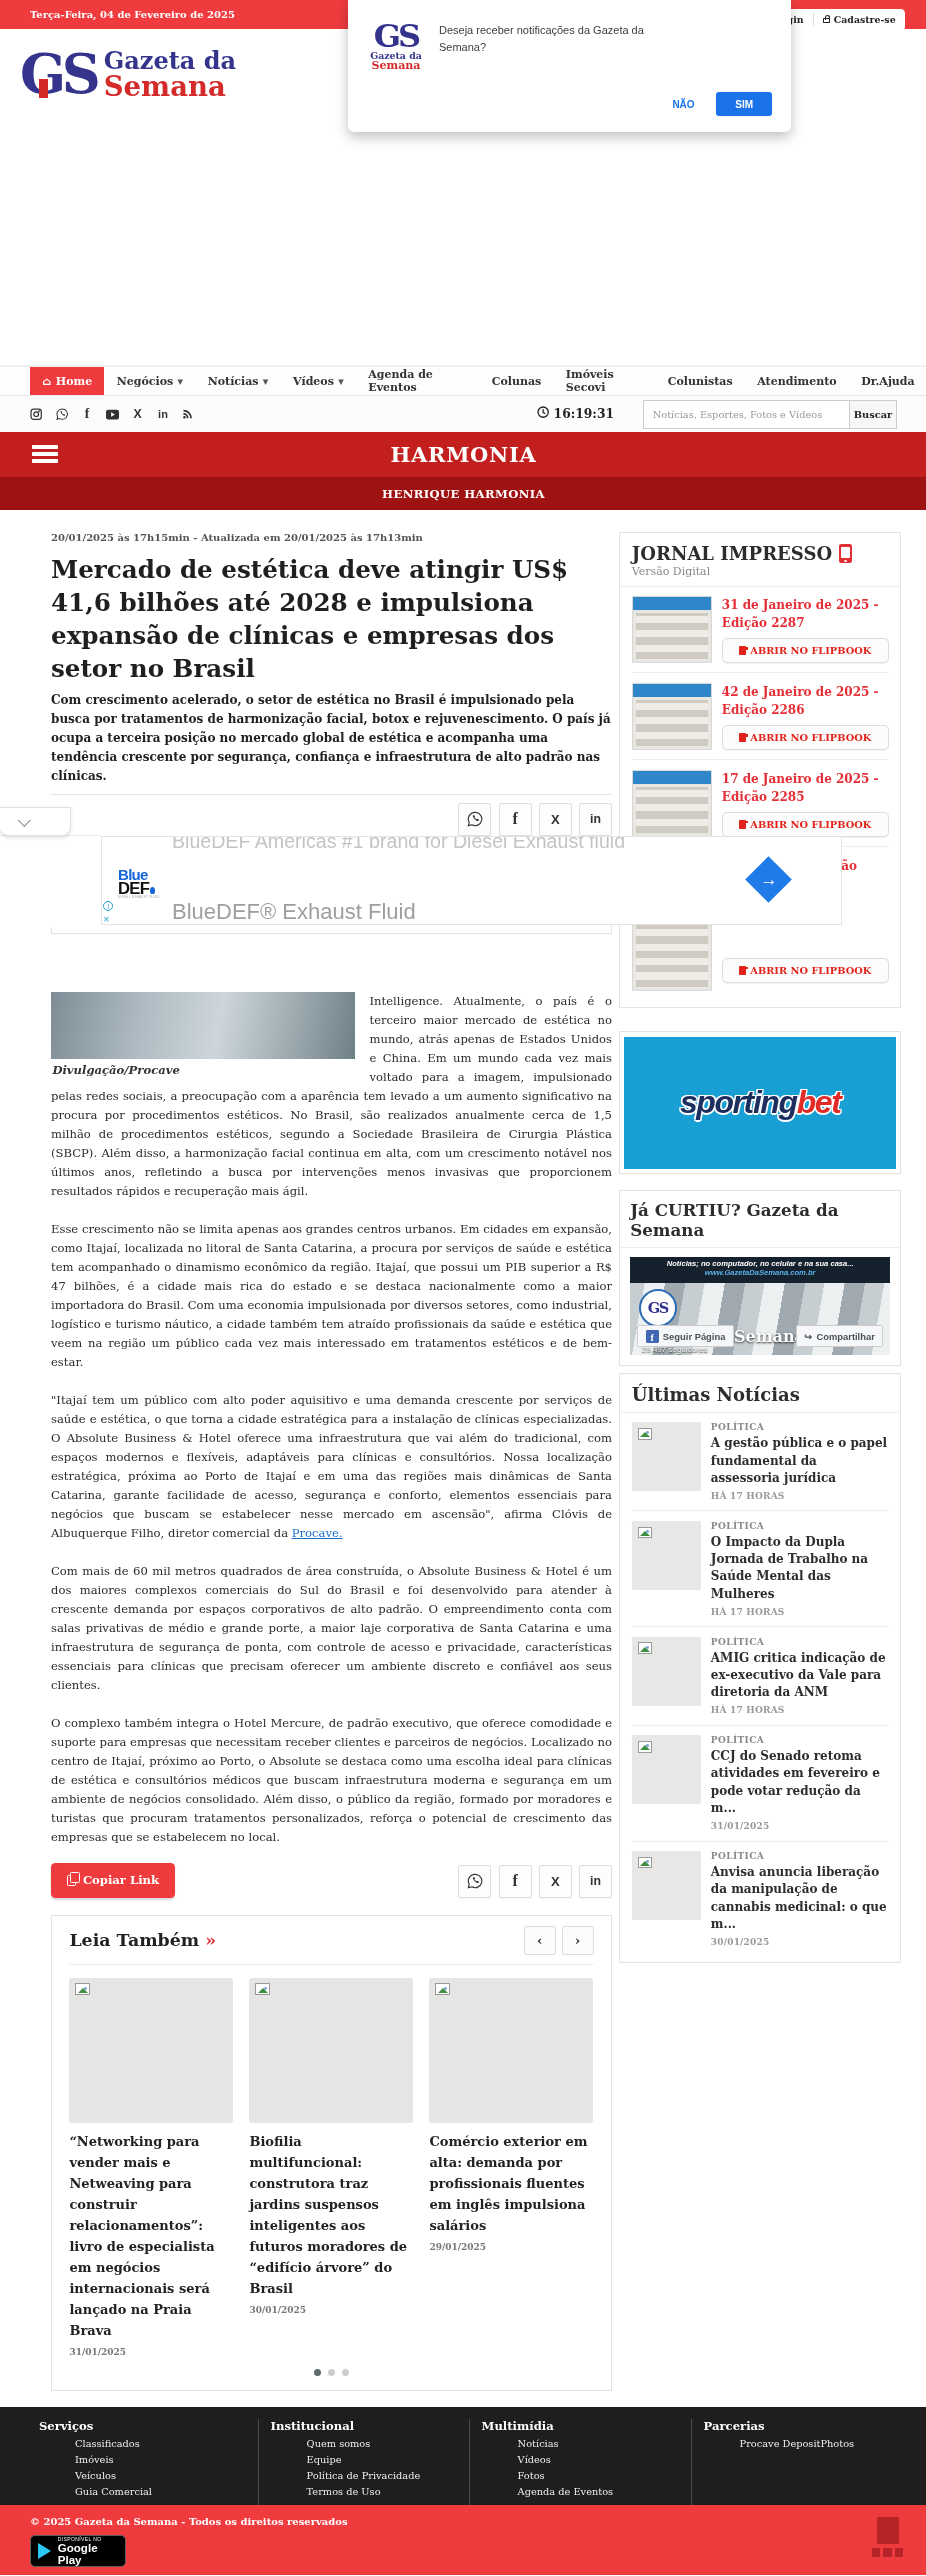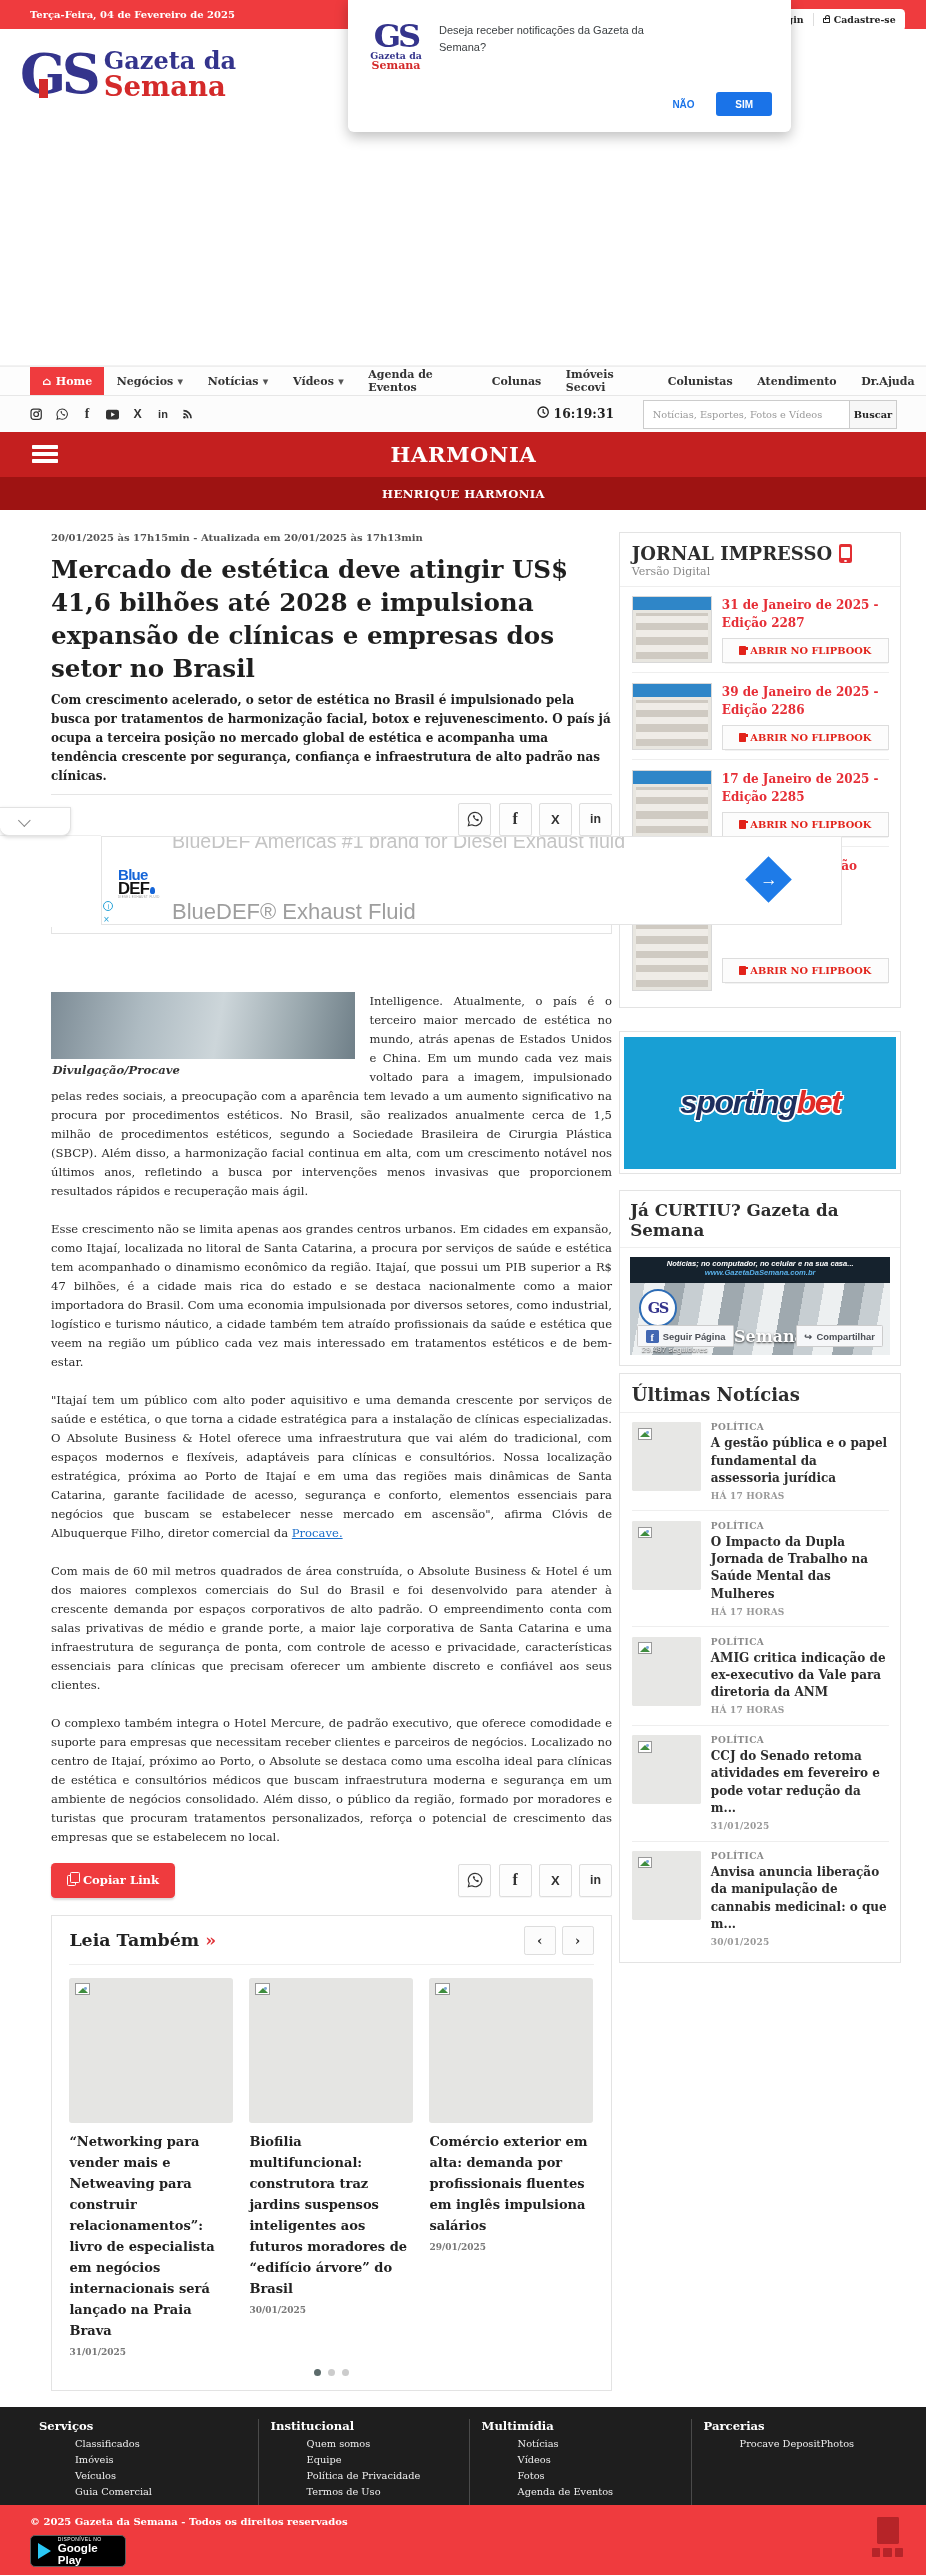--- a/index.html
+++ b/index.html
@@ -76,21 +76,21 @@
   .author-photo { width:64px; height:64px; background:linear-gradient(160deg,#e8e4de 20%,#c9b9a5 45%,#9b8succeeded 100%); background:linear-gradient(160deg,#ece9e4 15%,#cfc0ab 50%,#8a7a66 100%); border:0.7px solid #eee; flex:none; }
   .author-name { font-size:12.3px; font-weight:bold; color:#222; margin-top:1.4px; }
   .author-bio { font-size:11px; color:#333; margin-top:7.2px; line-height:17.4px; }
   .art-body { margin-top:58px; }
   .art-body p { font-size:11.6px; line-height:19px; color:#2b2b2b; text-align:justify; margin-top:19px; }
   .art-body p:first-child { margin-top:0; }
   .figure { float:left; width:304px; margin:0 14.5px 4.3px 0; }
   .figure-img { height:67px; background:linear-gradient(100deg,#7d8c96 0%,#aebbc2 30%,#cdd6da 55%,#9aa8ae 80%,#6f7f88 100%); }
   .figure-cap { font-size:11.6px; font-weight:bold; font-style:italic; color:#333; padding:2.2px 1.4px; }
   a.body-link { color:#1b6ec9; text-decoration:underline; cursor:pointer; }
-  .copy-row { margin-top:16px; display:flex; align-items:center; justify-content:space-between; }
+  .copy-row { margin-top:16px; display:flex; align-items:flex-end; justify-content:space-between; }
   .copy-btn { background:#ef3b3e; color:#fff; font-weight:bold; font-size:11.6px; border-radius:4.3px; height:35px; padding:0 16px; display:flex; align-items:center; gap:6.5px; cursor:pointer; box-shadow:0 1.4px 2.2px rgba(0,0,0,.15); }
   .copy-ic { width:9.4px; height:11px; border:1.4px solid #fff; border-radius:1.4px; position:relative; }
   .copy-ic:before { content:""; position:absolute; left:2.2px; top:-3.6px; width:8px; height:9.4px; border:1.4px solid #fff; border-radius:1.4px; background:#ef3b3e; }
 
   
   .card { border:0.7px solid #e3e3e3; background:#fff; }
   .leia-card { margin-top:17.4px; padding:10px 17.4px 7.2px; }
   .leia-head { display:flex; align-items:center; justify-content:space-between; padding-bottom:8.7px; border-bottom:0.7px solid #eee; }
   .leia-title { font-size:17.4px; font-weight:bold; color:#222; }
   .leia-title .chev { color:#e03338; }
@@ -120,21 +120,21 @@
   .phone-ic:before { content:""; position:absolute; left:1.4px; top:2.9px; right:1.4px; bottom:5px; background:#fff; border-radius:0.7px; }
   .phone-ic:after { content:""; position:absolute; left:4.3px; bottom:1.4px; width:3.6px; height:2.2px; border-radius:50%; background:#fff; }
   .jornal-sub { font-size:11px; color:#888; margin-top:1.4px; }
   .jornal-div { border-top:0.7px solid #eee; margin:7.2px -11.6px 0; }
   .j-item { display:flex; gap:10px; padding:9.4px 0; border-bottom:0.7px solid #eee; }
   .j-item:last-child { border-bottom:none; }
   .j-thumb { width:80px; height:67px; flex:none; background:linear-gradient(#2f86c8 0 13px, #e8e6e0 13px); position:relative; border:0.7px solid #d8d8d8; }
   .j-thumb:before { content:""; position:absolute; left:2.9px; top:16px; right:2.9px; bottom:2.9px; background:repeating-linear-gradient(0deg,#cfcac2 0 7.2px,#efece7 7.2px 14.5px), repeating-linear-gradient(90deg,rgba(160,150,140,.35) 0 13px, rgba(255,255,255,.25) 13px 26px); }
   .j-right { flex:1; }
   .j-title { color:#e62e36; font-size:12px; line-height:18px; font-weight:bold; }
-  .j-btn { margin-top:6.5px; height:24.6px; border:0.7px solid #ddd; border-radius:0; background:#fcfcfc; display:flex; align-items:center; justify-content:center; gap:4px; color:#e2231a; font-size:9.8px; font-weight:bold; cursor:pointer; box-shadow:0 0.7px 0.7px rgba(0,0,0,.05); }
+  .j-btn { margin-top:6.5px; height:24.6px; border:0.7px solid #ddd; border-radius:5px; background:#fcfcfc; display:flex; align-items:center; justify-content:center; gap:4px; color:#e2231a; font-size:9.8px; font-weight:bold; cursor:pointer; box-shadow:0 0.7px 0.7px rgba(0,0,0,.05); }
   .doc-ic { width:7.2px; height:9.4px; background:#e2231a; border-radius:0.7px; position:relative; }
   .doc-ic:before { content:""; position:absolute; right:-1.4px; top:1.4px; width:3.6px; height:2.2px; background:#e2231a; }
   .sporting { margin-top:23px; padding:4.3px; }
   .sporting-inner { height:132px; background:#189fd4; display:flex; align-items:center; justify-content:center; }
   .sb-text { font-style:italic; font-weight:bold; font-family:"Liberation Sans", sans-serif; font-size:32px; letter-spacing:-1.4px; text-shadow:-1.4px -1.4px 0 #fff, 1.4px -1.4px 0 #fff, -1.4px 1.4px 0 #fff, 1.4px 1.4px 0 #fff, 0 2.2px 0 #fff; }
   .sb-text .p1 { color:#1d2f5e;margin-top:24px; } .sb-text .p2 { color:#e02b27; }
   .curtiu { margin-top:16px; padding:8.7px 10px 10px; }
   .curtiu-title { font-size:16.7px; font-weight:bold; color:#2d2d2d; padding-bottom:7.2px; border-bottom:0.7px solid #eee; margin:0 -10px; padding-left:10px; }
   .fb-page { margin-top:8.7px; height:98px; position:relative; overflow:hidden; background:repeating-linear-gradient(100deg,#c7ced2 0 19px,#edf0f1 19px 39px,#9fa9af 39px 59px); }
   .fb-page-top { height:26px; background:#15222d; color:#fff; text-align:center; font-family:"Liberation Sans", sans-serif; padding-top:2.2px; }
@@ -443,21 +443,21 @@
             <div class="j-title">31 de Janeiro de 2025 - Edição 2287</div>
             <div class="j-btn">
                 <span class="doc-ic"></span>
                 <span>ABRIR NO FLIPBOOK</span>
               </div>
           </div>
         </div>
         <div class="j-item">
           <div class="j-thumb"></div>
           <div class="j-right">
-            <div class="j-title">39 de Janeiro de 2025 - Edição 2286</div>
+            <div class="j-title">42 de Janeiro de 2025 - Edição 2286</div>
             <div class="j-btn">
                 <span class="doc-ic"></span>
                 <span>ABRIR NO FLIPBOOK</span>
               </div>
           </div>
         </div>
         <div class="j-item">
           <div class="j-thumb"></div>
           <div class="j-right">
             <div class="j-title">17 de Janeiro de 2025 - Edição 2285</div>

